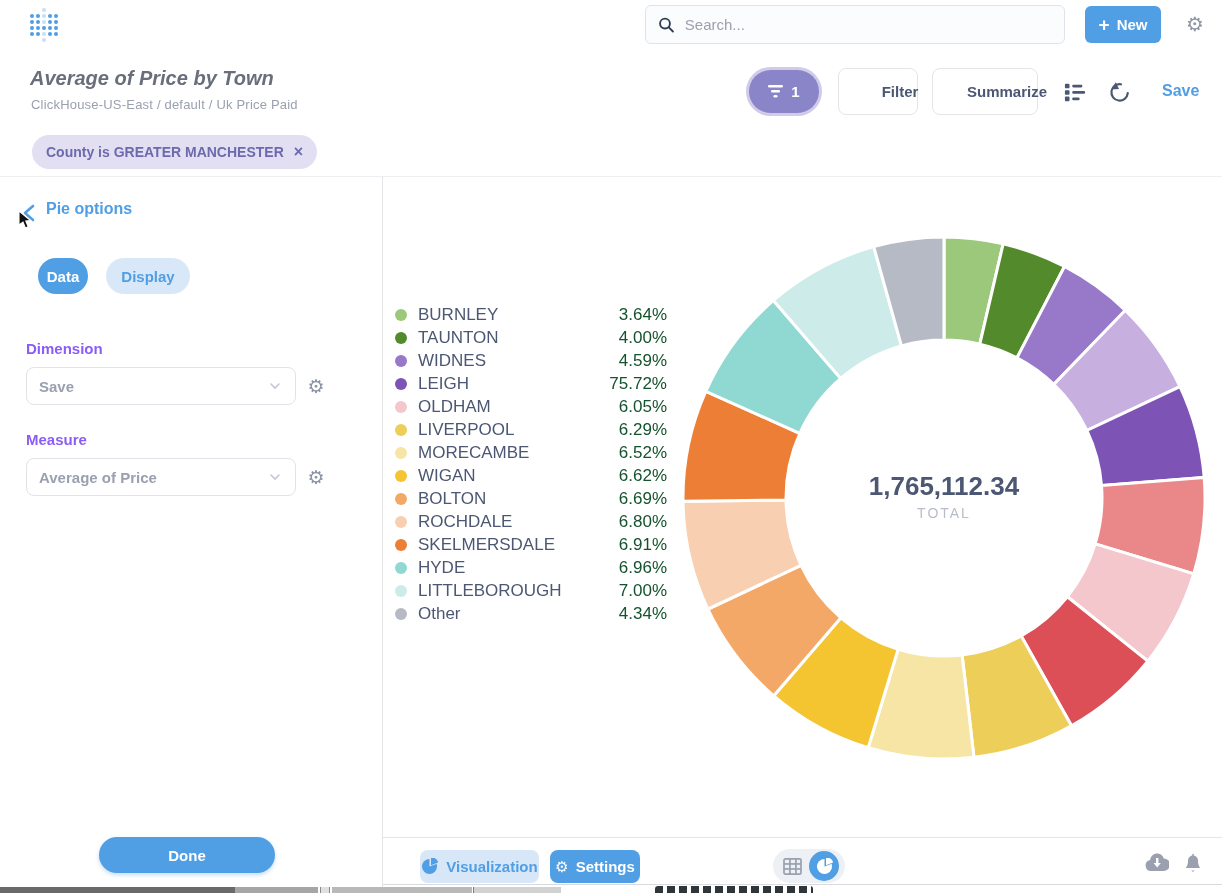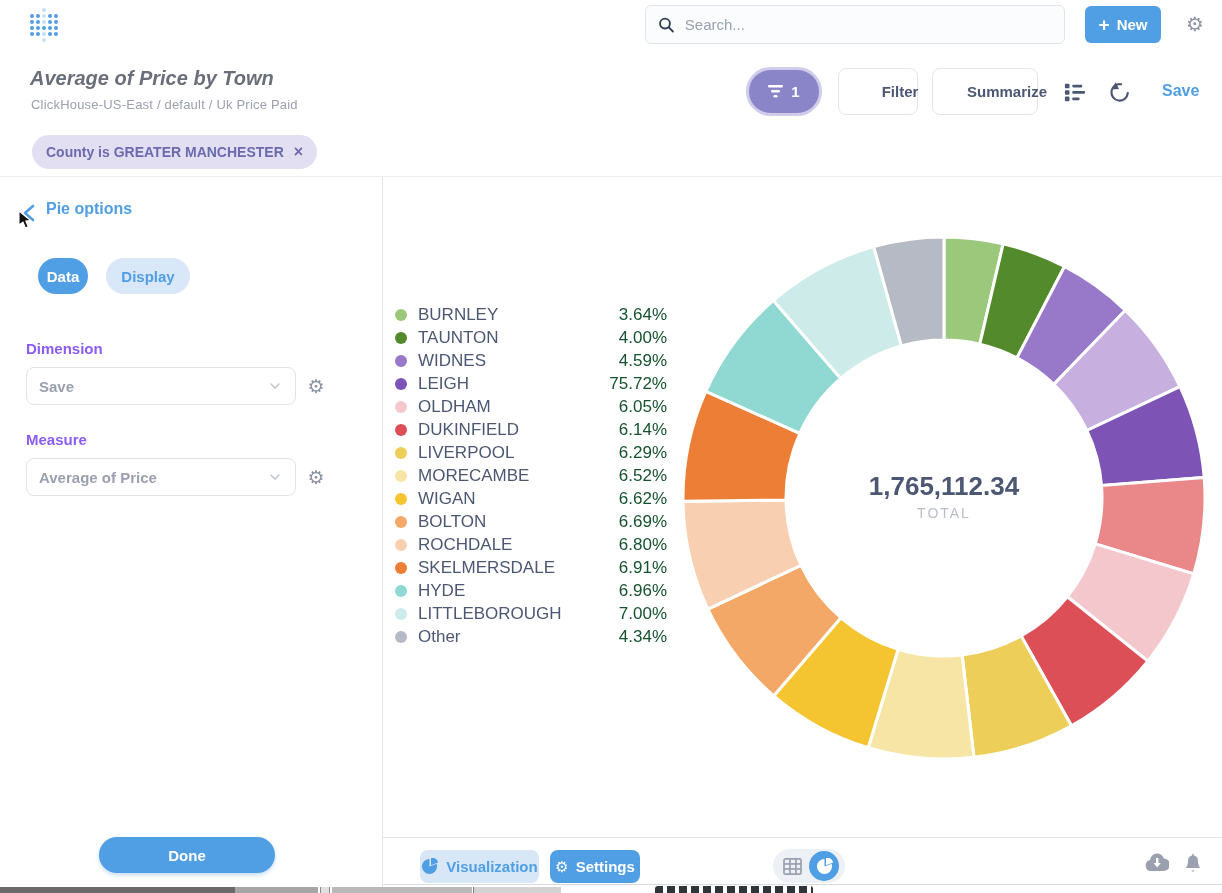--- a/index.html
+++ b/index.html
@@ -258,25 +258,20 @@
         <span class="legend-dot" style="background: rgb(125, 83, 181);"></span>
         <span class="legend-label">LEIGH</span>
         <span class="legend-pct">75.72%</span>
       </div>
       <div class="legend-row">
         <span class="legend-dot" style="background: rgb(244, 199, 204);"></span>
         <span class="legend-label">OLDHAM</span>
         <span class="legend-pct">6.05%</span>
       </div>
       <div class="legend-row">
-        <span class="legend-dot" style="background: rgb(221, 79, 87);"></span>
-        <span class="legend-label">DUKINFIELD</span>
-        <span class="legend-pct">6.14%</span>
-      </div>
-      <div class="legend-row">
         <span class="legend-dot" style="background: rgb(237, 206, 88);"></span>
         <span class="legend-label">LIVERPOOL</span>
         <span class="legend-pct">6.29%</span>
       </div>
       <div class="legend-row">
         <span class="legend-dot" style="background: rgb(246, 229, 165);"></span>
         <span class="legend-label">MORECAMBE</span>
         <span class="legend-pct">6.52%</span>
       </div>
       <div class="legend-row">

